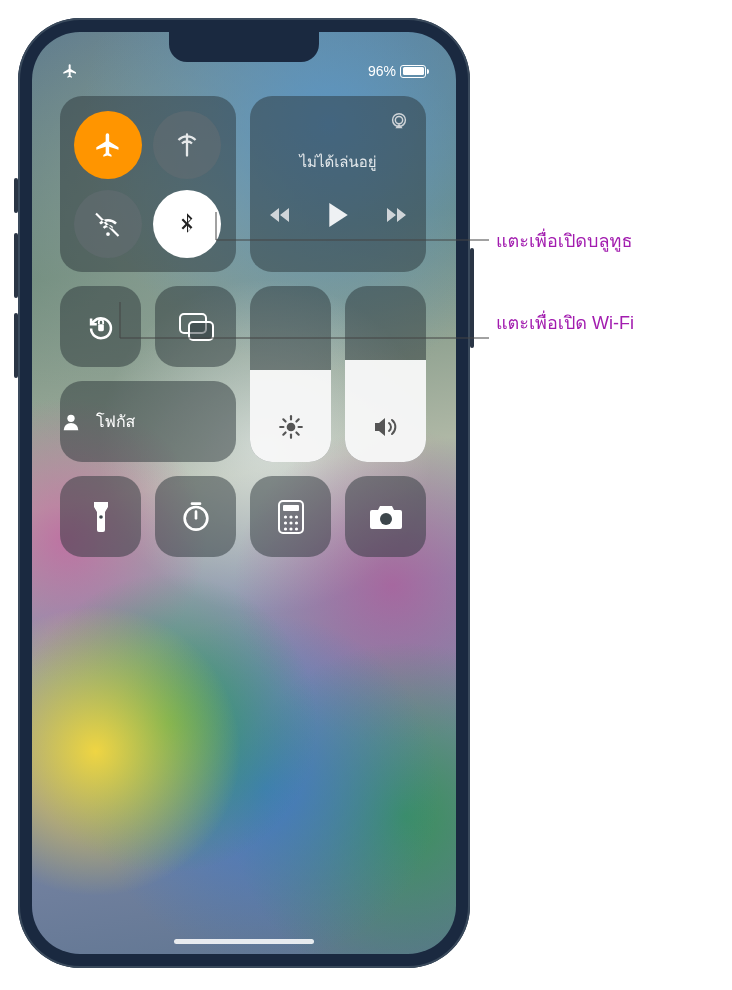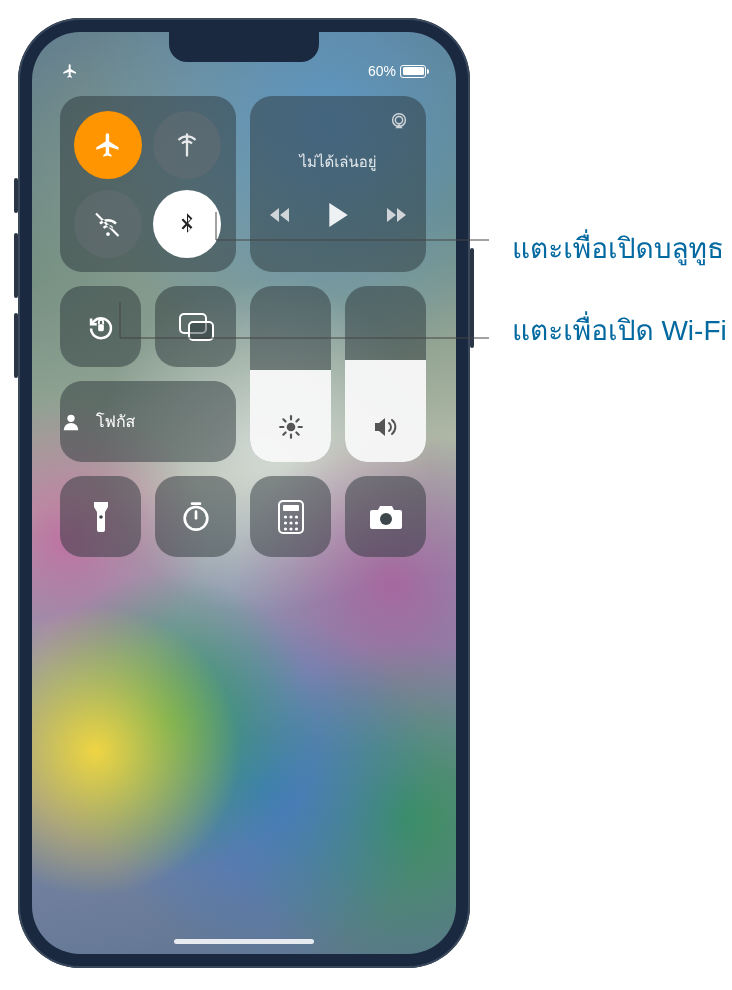--- a/index.html
+++ b/index.html
@@ -101,24 +101,23 @@
   .focus-tile { width:176px; height:81px; justify-content:flex-start; gap:14px; font-size:16px; }
 
   .slider { width:81px; height:176px; background:rgba(40,50,55,0.48); border-radius:22px; position:relative; overflow:hidden; display:flex; align-items:flex-end; justify-content:center; }
   .slider-fill { position:absolute; bottom:0; left:0; right:0; background:rgba(255,255,255,0.92); }
   .slider .ico { position:absolute; bottom:18px; left:50%; transform:translateX(-50%); color:#555; z-index:2; }
 
   .home-ind { position:absolute; bottom:10px; left:50%; transform:translateX(-50%); width:140px; height:5px; background:rgba(255,255,255,0.85); border-radius:3px; z-index:20; }
 
   .callout {
     position:absolute;
-    font-size:28px;
-    color:#0369a1;
+    font-size:18px;
+    color:#a21caf;
     white-space:nowrap;
-    margin-left:16px;
   }
   .callout-line {
     position:absolute;
     stroke:#444;
     stroke-width:1;
     fill:none;
   }
   svg.ico { display:block; }
 </style>
 </head>
@@ -131,21 +130,21 @@
   <div class="side-btn right"></div>
 
   <div class="screen">
     <div class="notch"></div>
 
     <div class="status-bar">
       <svg class="ico" width="16" height="16" viewBox="0 0 24 24">
           <path fill="#fff" d="M21 16v-2l-8-5V3.5a1.5 1.5 0 0 0-3 0V9l-8 5v2l8-2.5V19l-2 1.5V22l3.5-1 3.5 1v-1.5L13 19v-5.5l8 2.5z"></path>
         </svg>
       <div class="battery-group">
-        <span>60%</span>
+        <span>96%</span>
         <div class="battery">
             <div class="battery-fill"></div>
           </div>
       </div>
     </div>
 
     <div class="cc">
 
       <div class="row">
         <div class="tile conn-tile">

